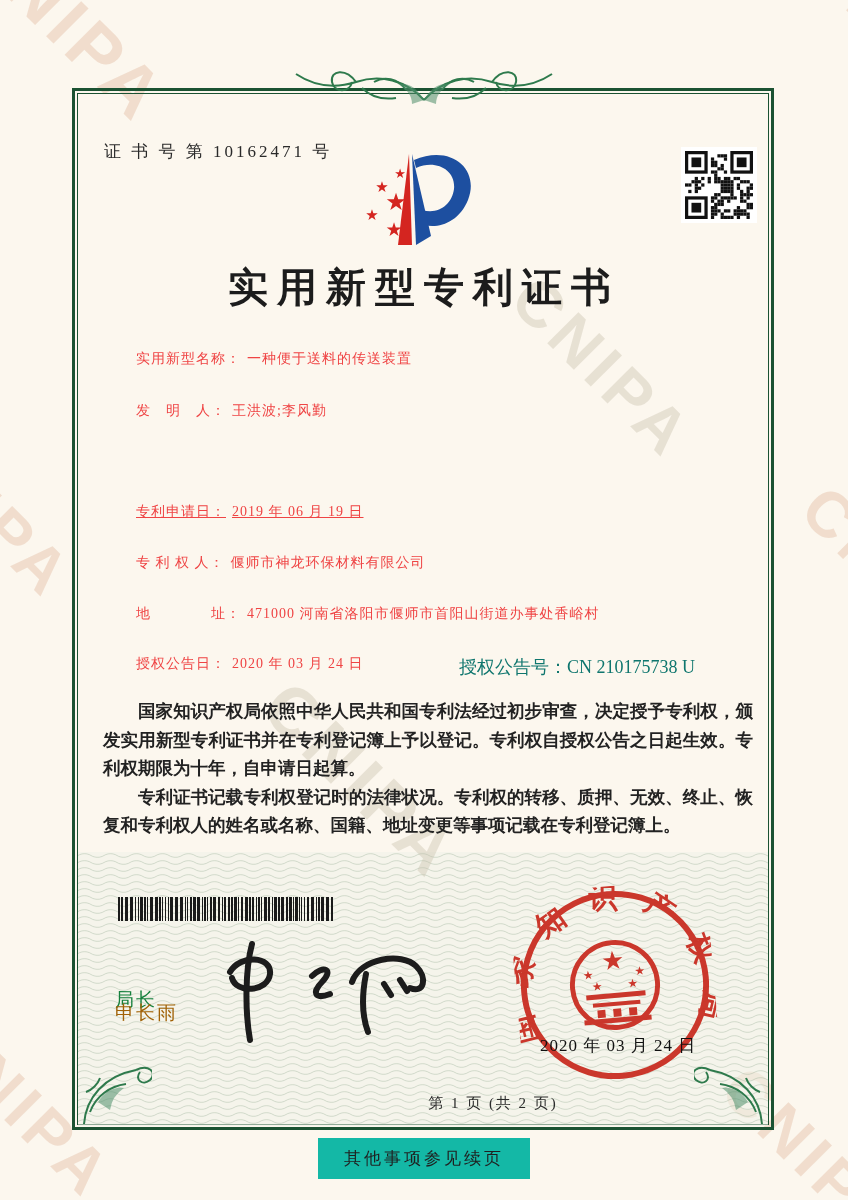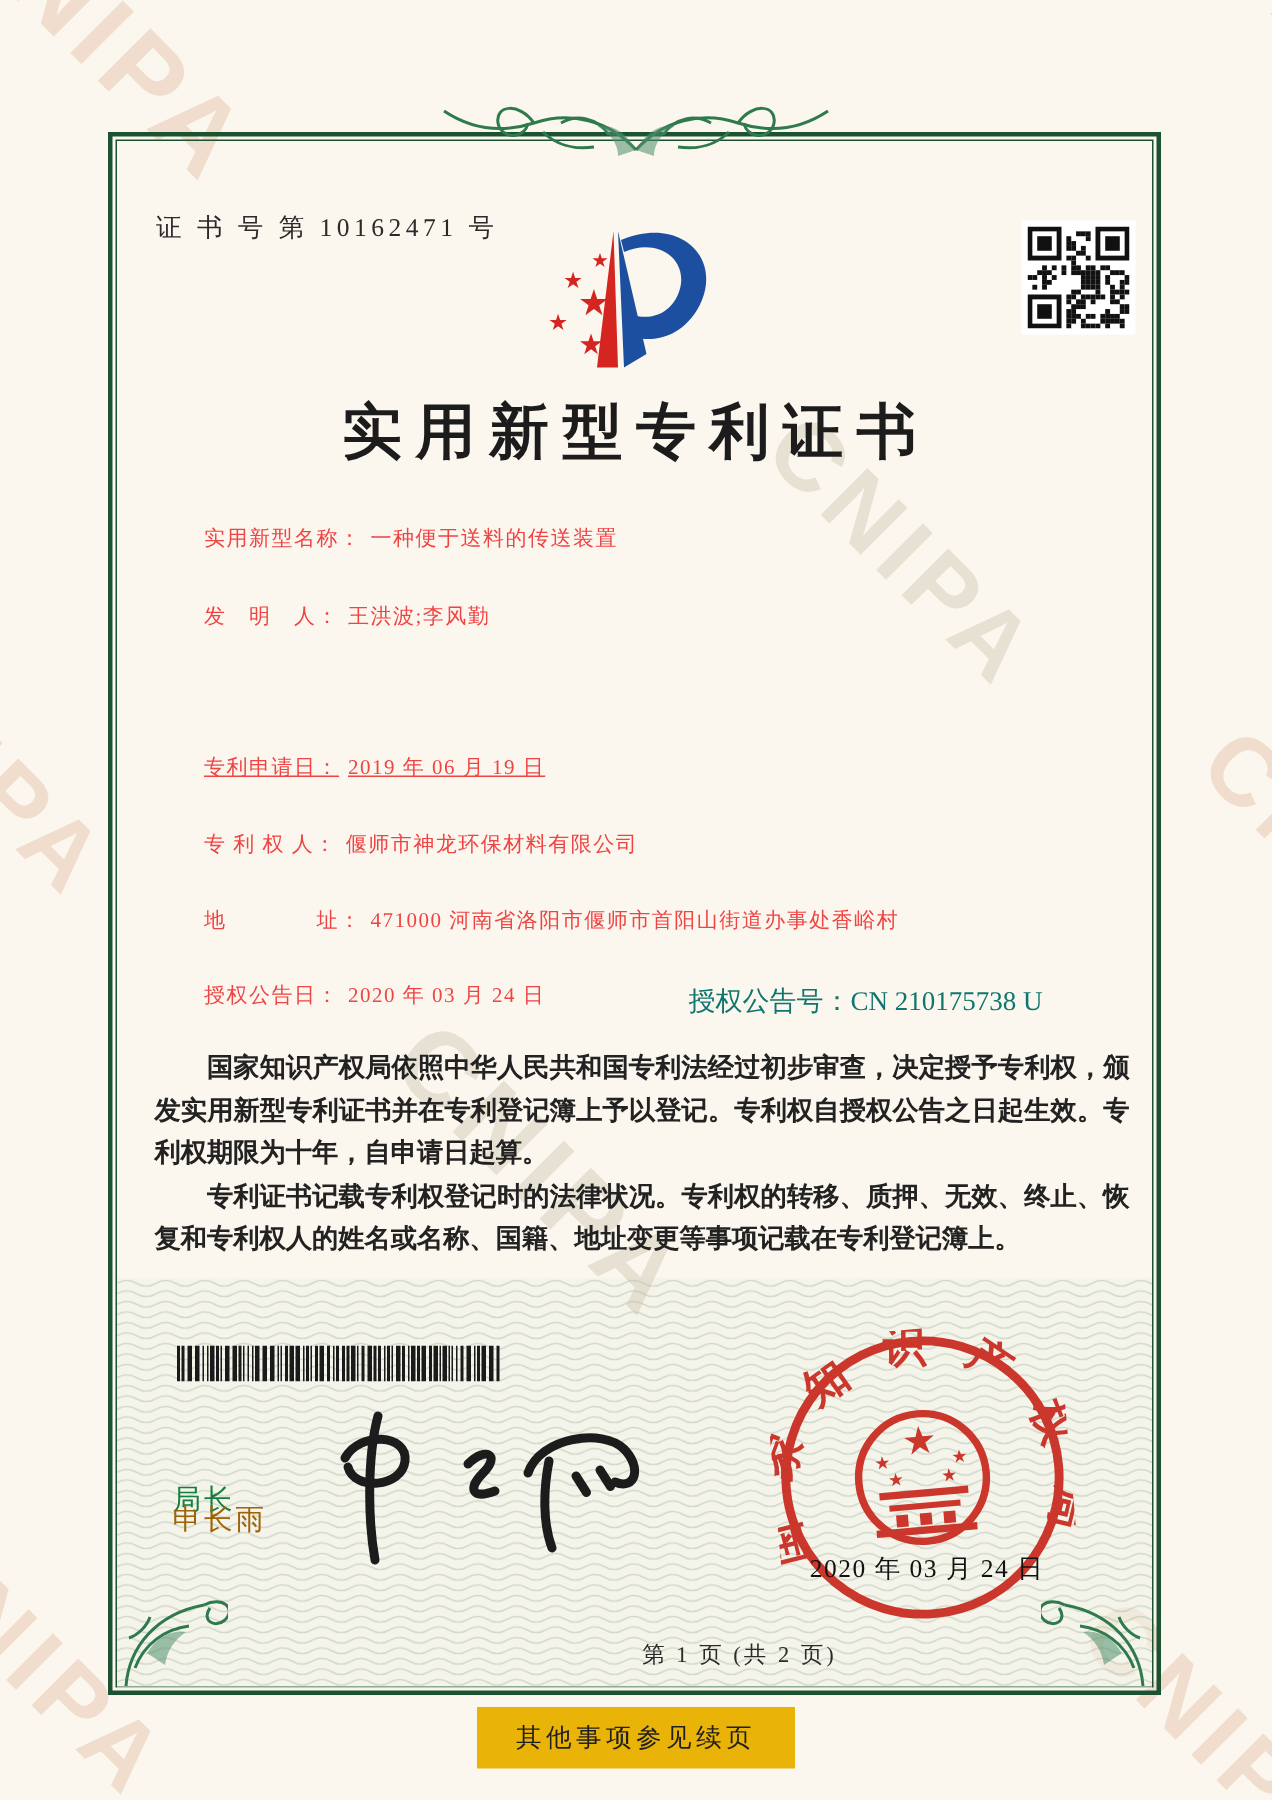--- a/index.html
+++ b/index.html
@@ -50,21 +50,21 @@
   .signature { position:absolute; left:212px; top:930px; }
 
   .seal { position:absolute; left:516px; top:886px; transform:rotate(-5deg); opacity:.92; z-index:5; }
   .seal-date { position:absolute; left:520px; top:1034px; width:196px; text-align:center;
                font-size:17px; color:#111; z-index:6; letter-spacing:1px; }
 
   .page-no { position:absolute; left:72px; top:1094px; width:842px; text-align:center;
              font-size:15px; color:#2a2a2a; letter-spacing:2px; }
 
   .continuation { position:absolute; left:0; top:1138px; width:100%; text-align:center; z-index:4; }
-  .continuation span { display:inline-block; background:#eab308; padding:9px 26px; font-size:17px;
+  .continuation span { display:inline-block; background:#14b8a6; padding:9px 26px; font-size:17px;
                        color:#1f1f1f; letter-spacing:3px; }
 </style>
 </head>
 <body>
 
 <div class="page">
 
   <span class="wm wm-warm" style="left:-58px; top:-20px; font-size:72px;">CNIPA</span>
   <span class="wm wm-warm" style="left:742px; top:-46px; font-size:72px;">CNIPA</span>
   <span class="wm wm-gray" style="left:490px; top:330px; font-size:64px; z-index:3;">CNIPA</span>

